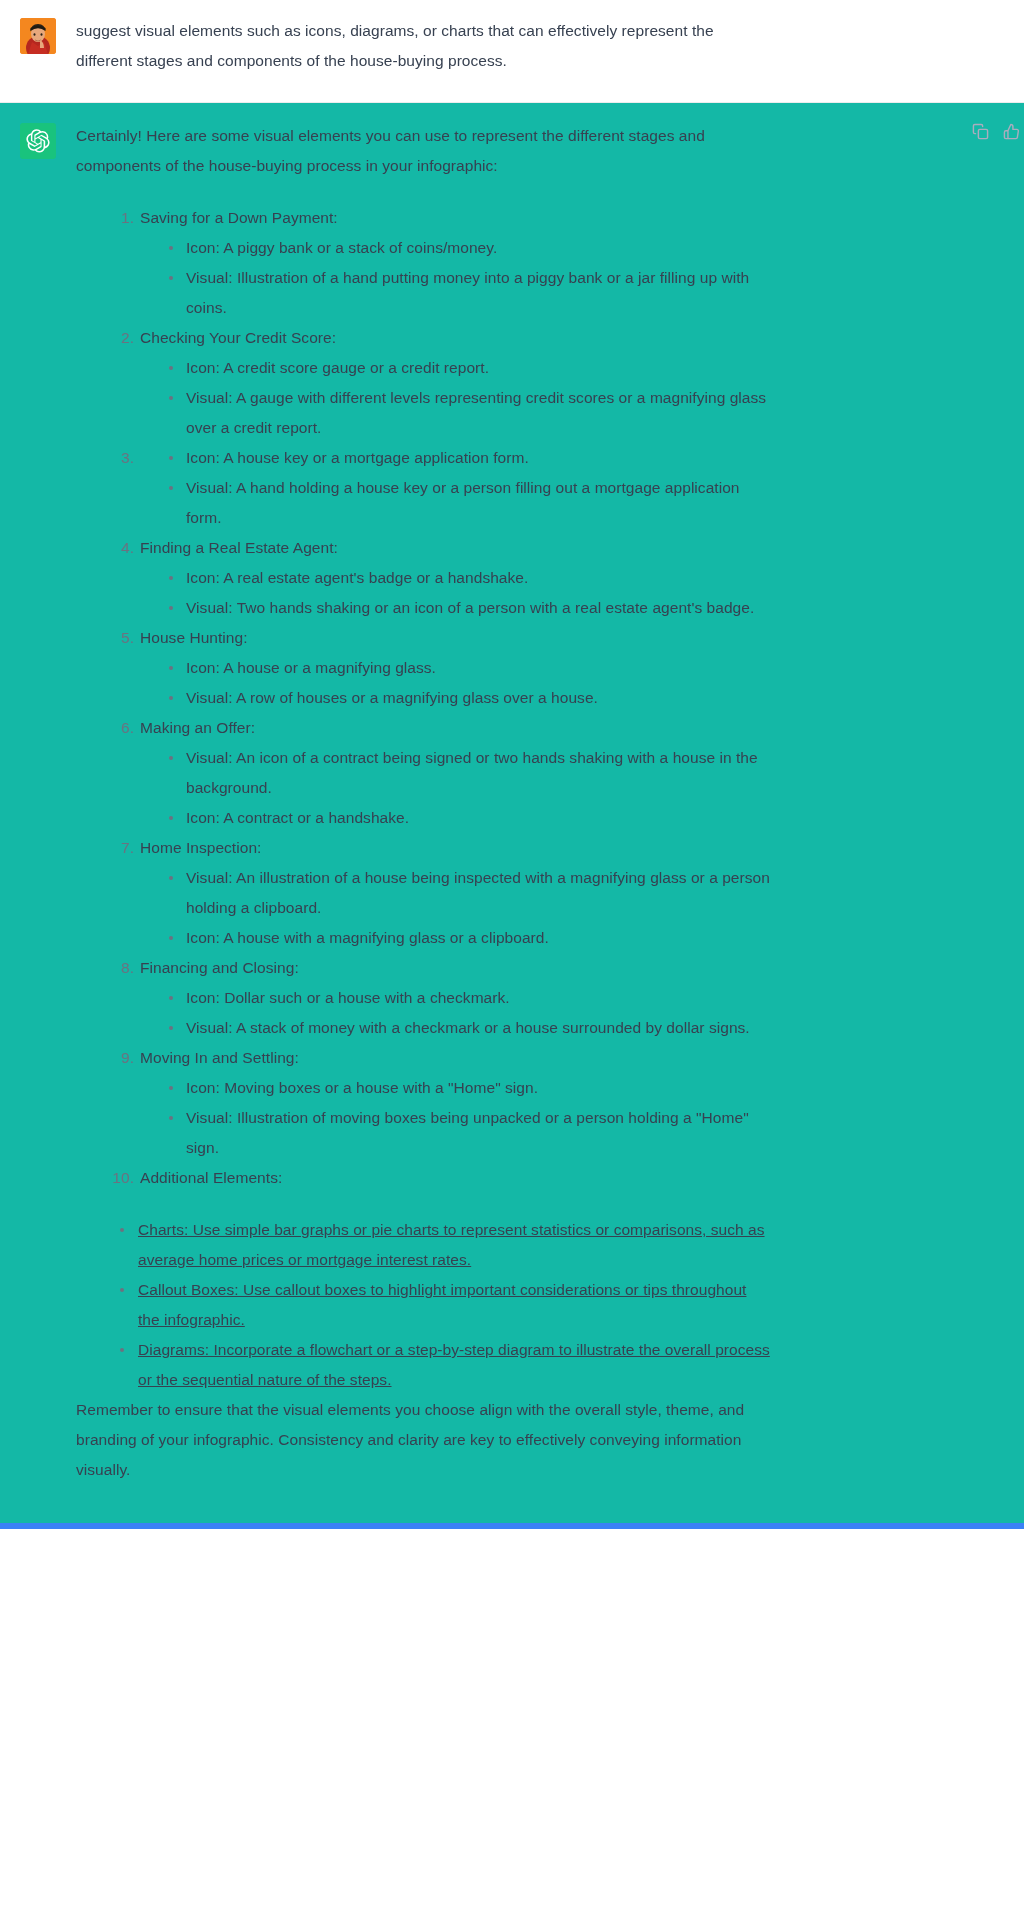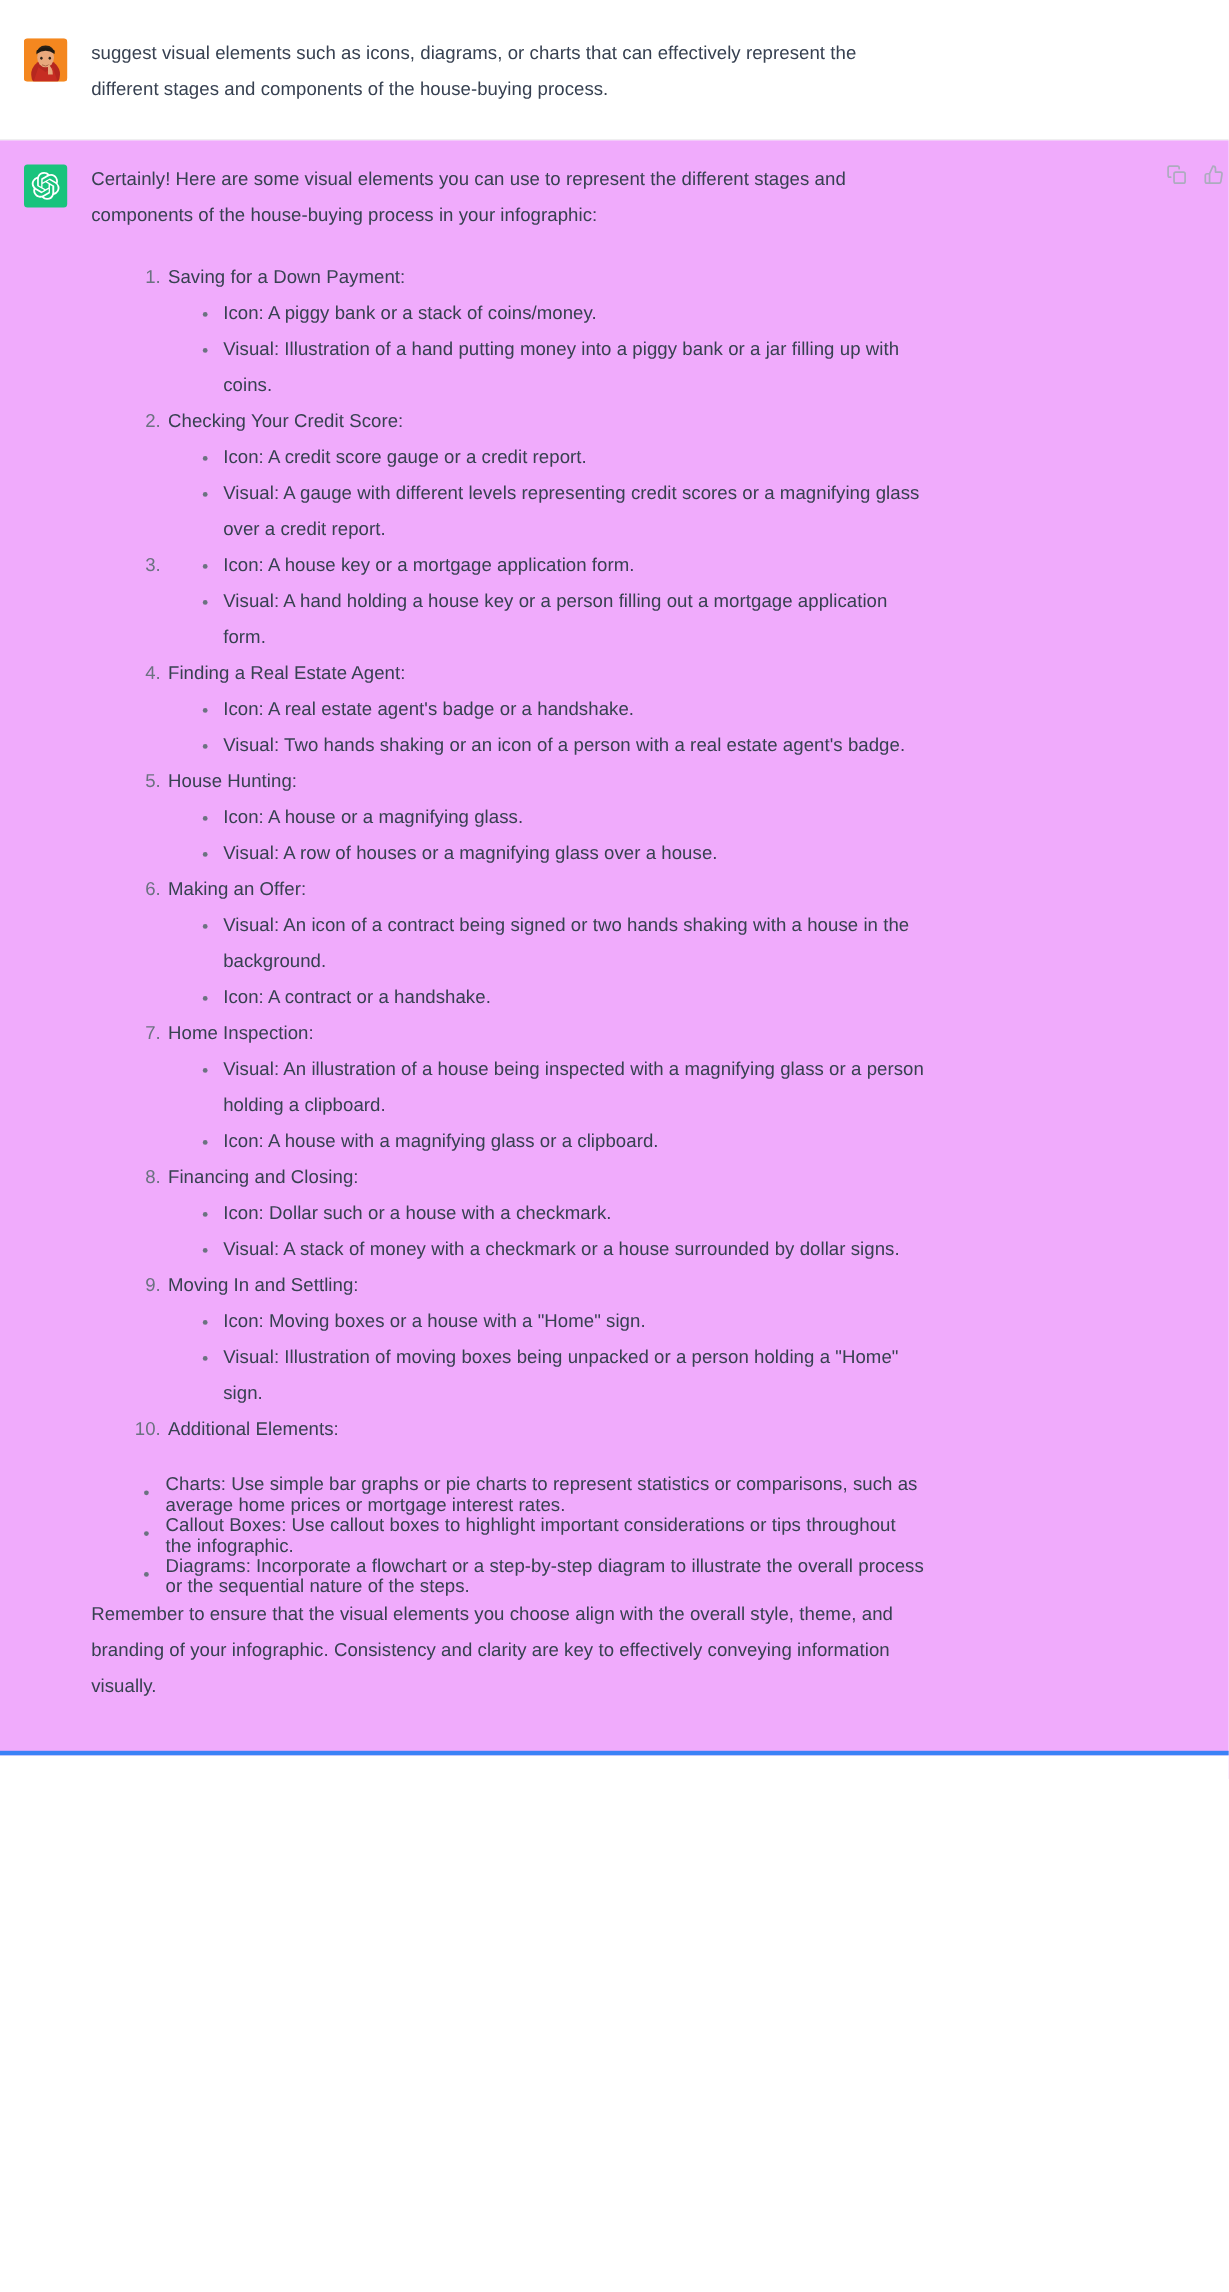--- a/index.html
+++ b/index.html
@@ -22,33 +22,33 @@
   .msg {
     width: 100%;
     display: block;
     position: relative;
   }
   .msg-user {
     background: #ffffff;
     border-bottom: 1px solid #ececed;
   }
   .msg-assistant {
-    background: #f0abfc;
-    border-bottom: 4px solid #3b82f6;
+    background: #14b8a6;
+    border-bottom: 6px solid #3b82f6;
   }
 
   .msg-inner {
     display: flex;
     align-items: flex-start;
     padding: 20px 0 22px 0;
     max-width: 1024px;
     margin: 0 auto;
     position: relative;
   }
-  .msg-user .msg-inner { padding-top: 30px; padding-bottom: 26px; }
+  .msg-user .msg-inner { padding-top: 16px; padding-bottom: 26px; }
   .msg-assistant .msg-inner { padding-top: 18px; padding-bottom: 38px; }
 
   
   .avatar-col {
     width: 76px;
     flex: 0 0 76px;
     display: flex;
     justify-content: center;
     padding-top: 2px;
   }
@@ -139,22 +139,23 @@
 
   
   ul.extras {
     margin: 22px 0 0 0;
     padding-left: 40px;
     list-style: none;
   }
   ul.extras > li {
     position: relative;
     padding-left: 22px;
-    line-height: 17px;
+    line-height: 30px;
     margin-bottom: 0;
+    text-decoration: underline;
   }
   ul.extras > li::before {
     content: "";
     position: absolute;
     left: 4px;
     top: 13px;
     width: 4px;
     height: 4px;
     background: #6b7280;
     border-radius: 50%;

